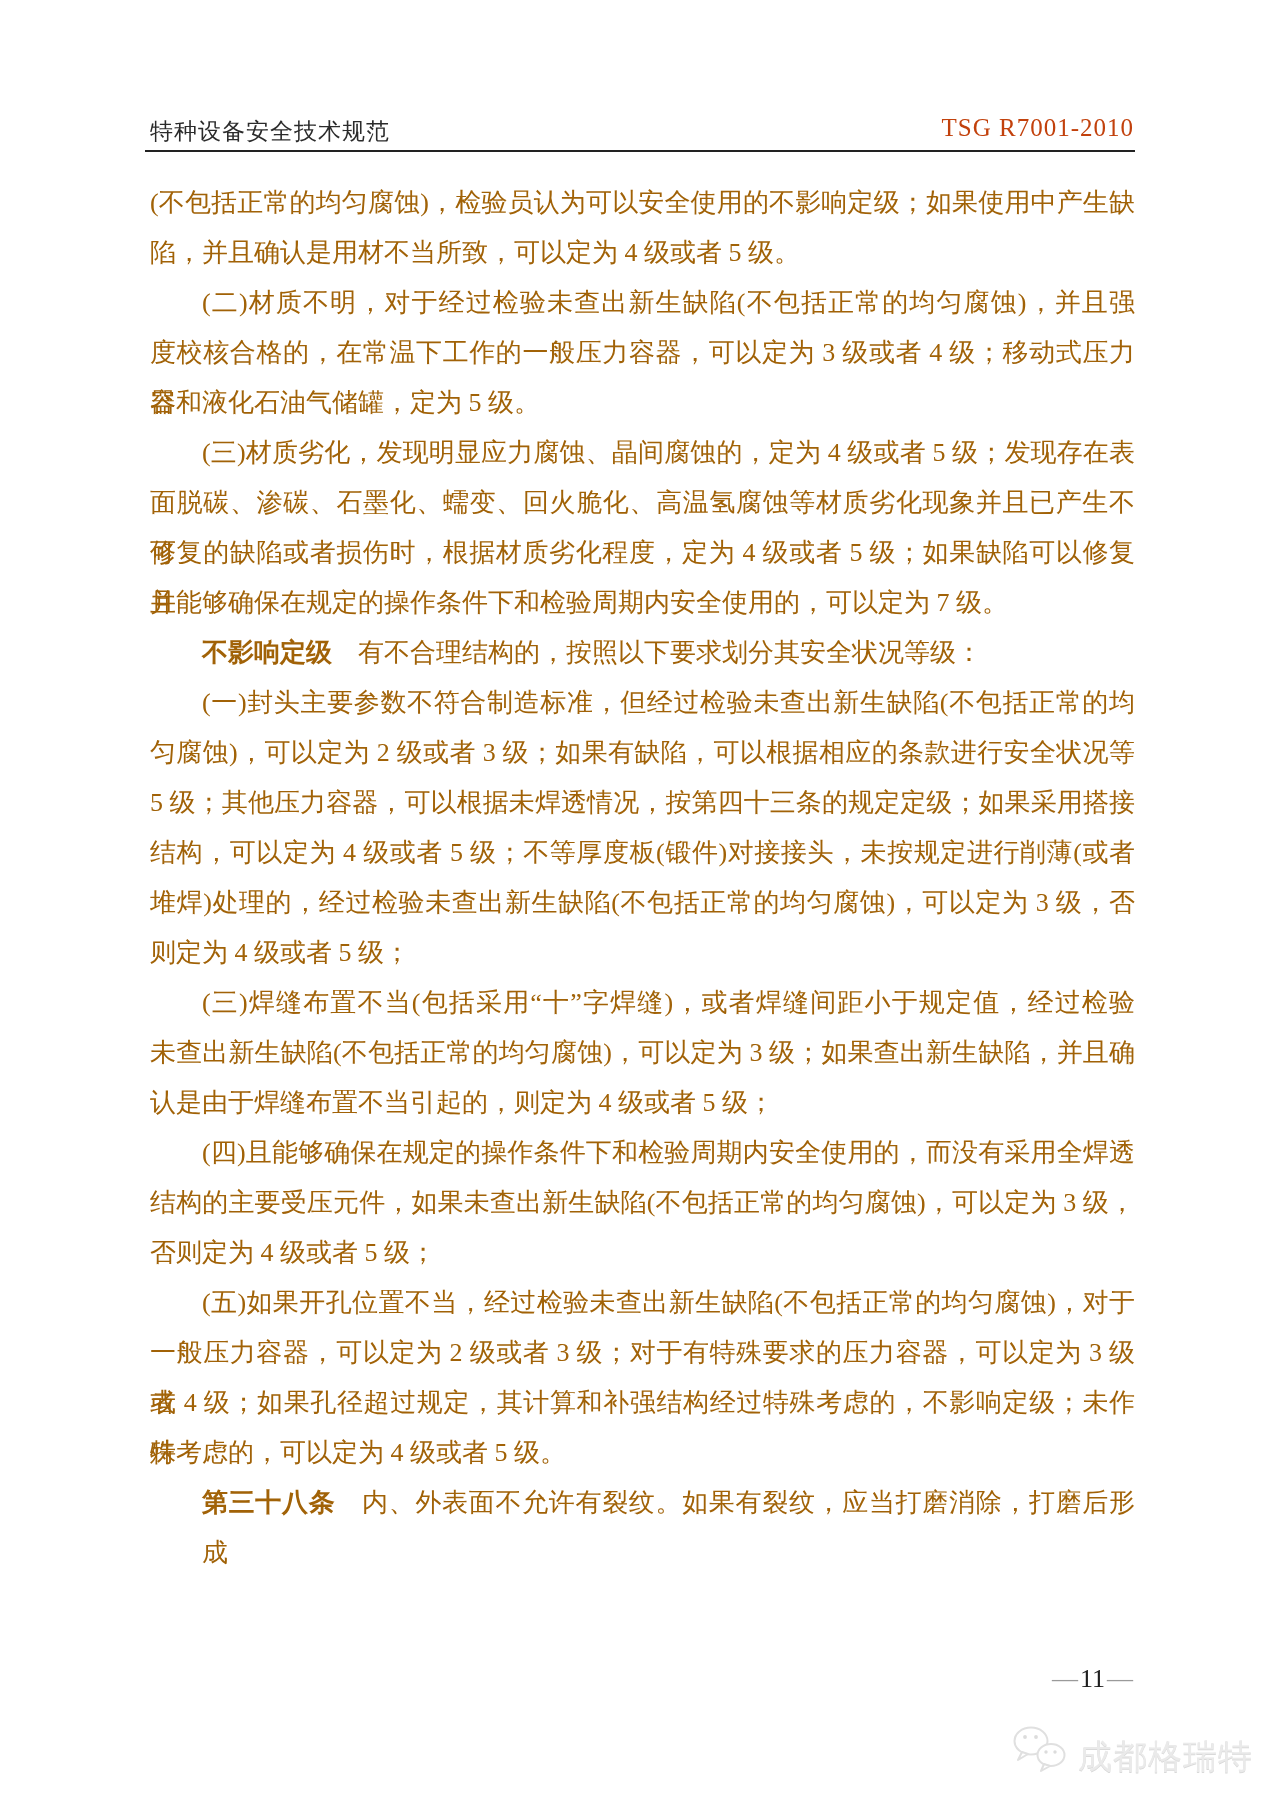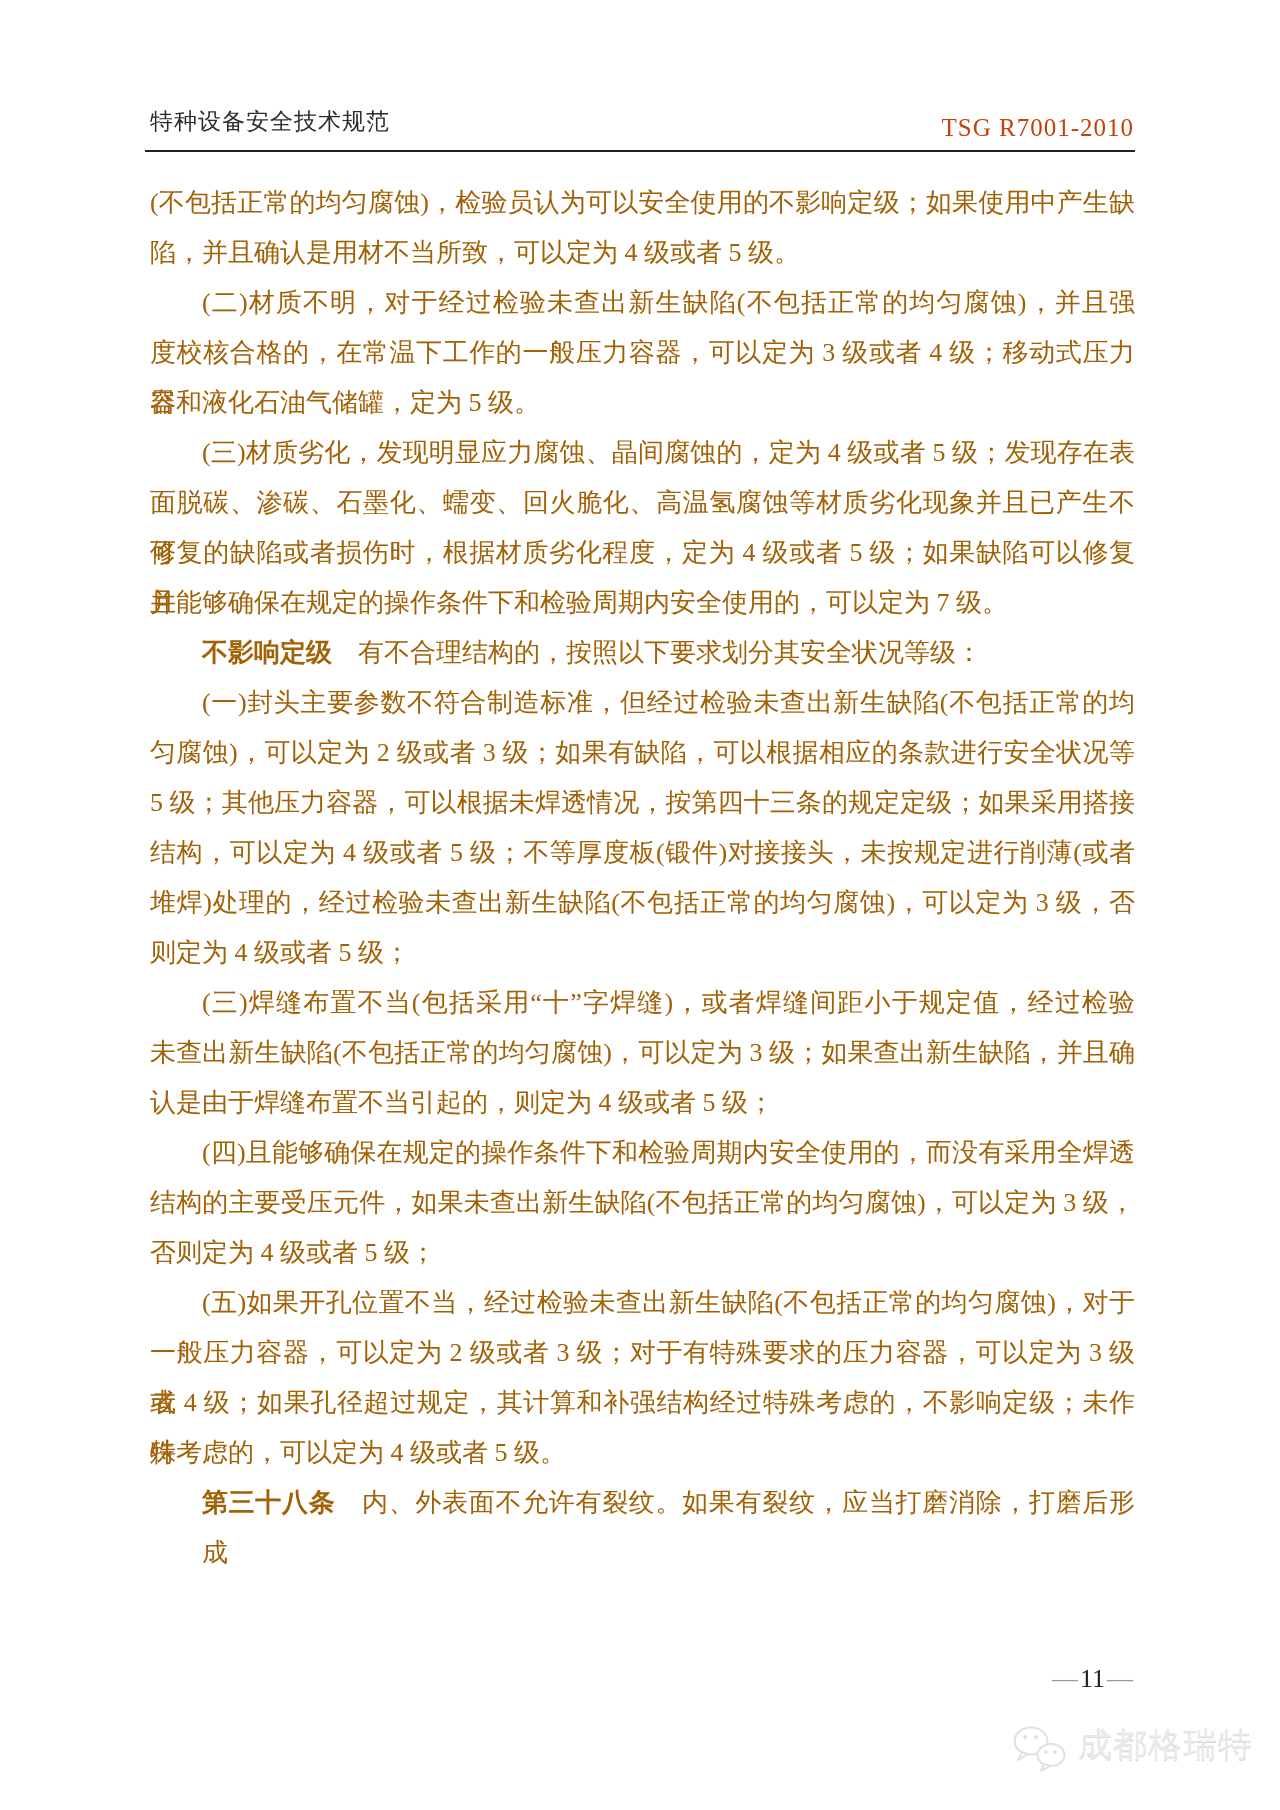--- a/index.html
+++ b/index.html
@@ -13,21 +13,21 @@
     height: 1810px;
     background: #ffffff;
     overflow: hidden;
     font-family: "Liberation Serif", "DejaVu Serif", serif;
     color: #232323;
   }
   
   .hdr-left {
     position: absolute;
     left: 150px;
-    top: 106px;
+    top: 116px;
     font-size: 23px;
     letter-spacing: 1px;
     color: #2b2b2b;
     white-space: nowrap;
   }
   .hdr-right {
     position: absolute;
     right: 146px;
     top: 114px;
     font-size: 25px;
@@ -82,21 +82,21 @@
   .pageno .dash {
     color: #9a9a9a;
     padding: 0 2px;
   }
   
   .watermark {
     position: absolute;
     left: 1010px;
     top: 1722px;
     display: flex;
-    align-items: flex-start;
+    align-items: flex-end;
     gap: 6px;
   }
   .wm-text {
     font-size: 34px;
     letter-spacing: 1px;
     color: #eaeaea;
     text-shadow: 0 1px 0 #d9d9d9;
     white-space: nowrap;
   }
 </style>

